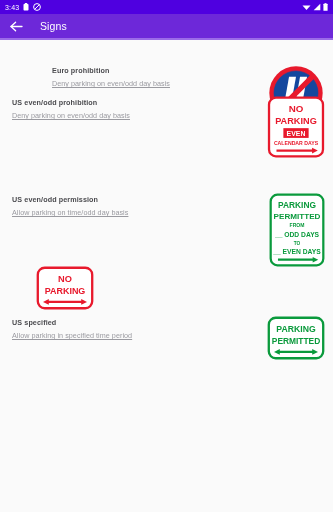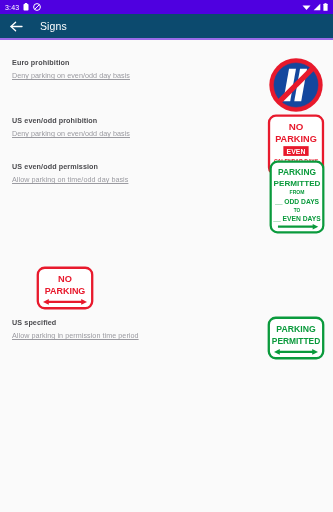--- a/index.html
+++ b/index.html
@@ -15,21 +15,21 @@
     height:14px; background:#4f00e0; color:#ffffff;
     display:flex; align-items:center; padding:0 5px;
     font-size:7px; letter-spacing:.2px;
   }
   .sb-left{ display:flex; align-items:center; gap:4px; }
   .sb-right{ margin-left:auto; display:flex; align-items:center; gap:2px; }
   .sb-ico{ display:block; }
 
   
   .toolbar{
-    height:23px; background:#0c4a6e;
+    height:23px; background:#6d28d9;
     display:flex; align-items:center; padding:12px 9px;
     box-shadow:0 1px 0 rgba(0,0,0,.08);
   }
   .back-btn{
     width:15px; height:15px; display:flex; align-items:center; justify-content:center;
     cursor:pointer;
   }
   .tb-title{
     color:#ffffff; font-size:10.5px; margin-left:16px; letter-spacing:.1px;
   }
@@ -101,61 +101,61 @@
       <line x1="1" y1="5.5" x2="12" y2="5.5" stroke="#fff" stroke-width="1.3" stroke-linecap="round"></line>
       <polyline points="5.6,1.2 1,5.5 5.6,9.8" fill="none" stroke="#fff" stroke-width="1.3" stroke-linecap="round" stroke-linejoin="round"></polyline>
     </svg>
   </div>
   <div class="tb-title">Signs</div>
 </div>
 <div class="tb-rule"></div>
 
 <div class="content">
 
-  <div class="row" style="top:16px;">
+  <div class="row" style="top:24px;margin-left:40px;">
     <div class="row-text">
       <div class="r-title">Euro prohibition</div>
       <div class="r-sub">Deny parking on even/odd day basis</div>
     </div>
     <div class="row-sign">
       <svg class="sign-euro" viewBox="0 0 100 100">
         <circle cx="50" cy="50" r="46" fill="#e8192c"></circle>
         <circle cx="50" cy="50" r="38" fill="#14479e"></circle>
         <g>
           <polygon points="38,22 50,22 40,78 28,78" fill="#ffffff"></polygon>
           <polygon points="57,22 69,22 59,78 47,78" fill="#ffffff"></polygon>
         </g>
         <circle cx="50" cy="50" r="38" fill="none" stroke="#14479e" stroke-width="1"></circle>
         <line x1="20" y1="80" x2="80" y2="20" stroke="#e8192c" stroke-width="9" stroke-linecap="butt"></line>
       </svg>
     </div>
   </div>
 
-  <div class="row" style="top:74px;">
+  <div class="row" style="top:56px;">
     <div class="row-text">
       <div class="r-title">US even/odd prohibition</div>
       <div class="r-sub">Deny parking on even/odd day basis</div>
     </div>
     <div class="row-sign">
       <svg class="sign-mid" height="62" viewBox="0 0 100 108">
         <rect x="3" y="3" width="94" height="102" rx="12" fill="#ffffff" stroke="#e8192c" stroke-width="4"></rect>
         <text x="50" y="28" text-anchor="middle" font-family="Liberation Sans, sans-serif" font-size="17" font-weight="bold" fill="#e8192c">NO</text>
         <text x="50" y="48" text-anchor="middle" font-family="Liberation Sans, sans-serif" font-size="16" font-weight="bold" fill="#e8192c">PARKING</text>
         <rect x="28" y="56" width="44" height="17" fill="#e8192c"></rect>
         <text x="50" y="69" text-anchor="middle" font-family="Liberation Sans, sans-serif" font-size="12" font-weight="bold" fill="#ffffff">EVEN</text>
         <text x="50" y="85" text-anchor="middle" font-family="Liberation Sans, sans-serif" font-size="9" font-weight="bold" fill="#e8192c">CALENDAR DAYS</text>
         <g>
           <line x1="16" y1="95" x2="82" y2="95" stroke="#e8192c" stroke-width="4"></line>
           <polygon points="88,95 78,90 78,100" fill="#e8192c"></polygon>
         </g>
       </svg>
     </div>
   </div>
 
-  <div class="row" style="top:120px;">
+  <div class="row" style="top:153px;">
     <div class="row-text">
       <div class="r-title">US even/odd permission</div>
       <div class="r-sub">Allow parking on time/odd day basis</div>
     </div>
     <div class="row-sign">
       <svg class="sign-tall" height="74" viewBox="0 0 100 132">
         <rect x="3" y="3" width="94" height="126" rx="12" fill="#ffffff" stroke="#0a9a3c" stroke-width="4"></rect>
         <text x="50" y="27" text-anchor="middle" font-family="Liberation Sans, sans-serif" font-size="15" font-weight="bold" fill="#0a9a3c">PARKING</text>
         <text x="50" y="46" text-anchor="middle" font-family="Liberation Sans, sans-serif" font-size="14.5" font-weight="bold" fill="#0a9a3c">PERMITTED</text>
         <text x="50" y="61" text-anchor="middle" font-family="Liberation Sans, sans-serif" font-size="9" font-weight="bold" fill="#0a9a3c">FROM</text>
@@ -181,21 +181,21 @@
           <polygon points="88,62 78,57 78,67" fill="#e8192c"></polygon>
           <polygon points="12,62 22,57 22,67" fill="#e8192c"></polygon>
         </g>
       </svg>
     </div>
   </div>
 
   <div class="row" style="top:276px;">
     <div class="row-text">
       <div class="r-title">US specified</div>
-      <div class="r-sub">Allow parking in permission time period</div>
+      <div class="r-sub">Allow parking in specified time period</div>
     </div>
     <div class="row-sign">
       <svg class="sign-short" height="44" viewBox="0 0 100 76">
         <rect x="3" y="3" width="94" height="70" rx="12" fill="#ffffff" stroke="#0a9a3c" stroke-width="4"></rect>
         <text x="50" y="28" text-anchor="middle" font-family="Liberation Sans, sans-serif" font-size="15" font-weight="bold" fill="#0a9a3c">PARKING</text>
         <text x="50" y="48" text-anchor="middle" font-family="Liberation Sans, sans-serif" font-size="14.5" font-weight="bold" fill="#0a9a3c">PERMITTED</text>
         <g>
           <line x1="18" y1="62" x2="82" y2="62" stroke="#0a9a3c" stroke-width="4"></line>
           <polygon points="88,62 78,57 78,67" fill="#0a9a3c"></polygon>
           <polygon points="12,62 22,57 22,67" fill="#0a9a3c"></polygon>

